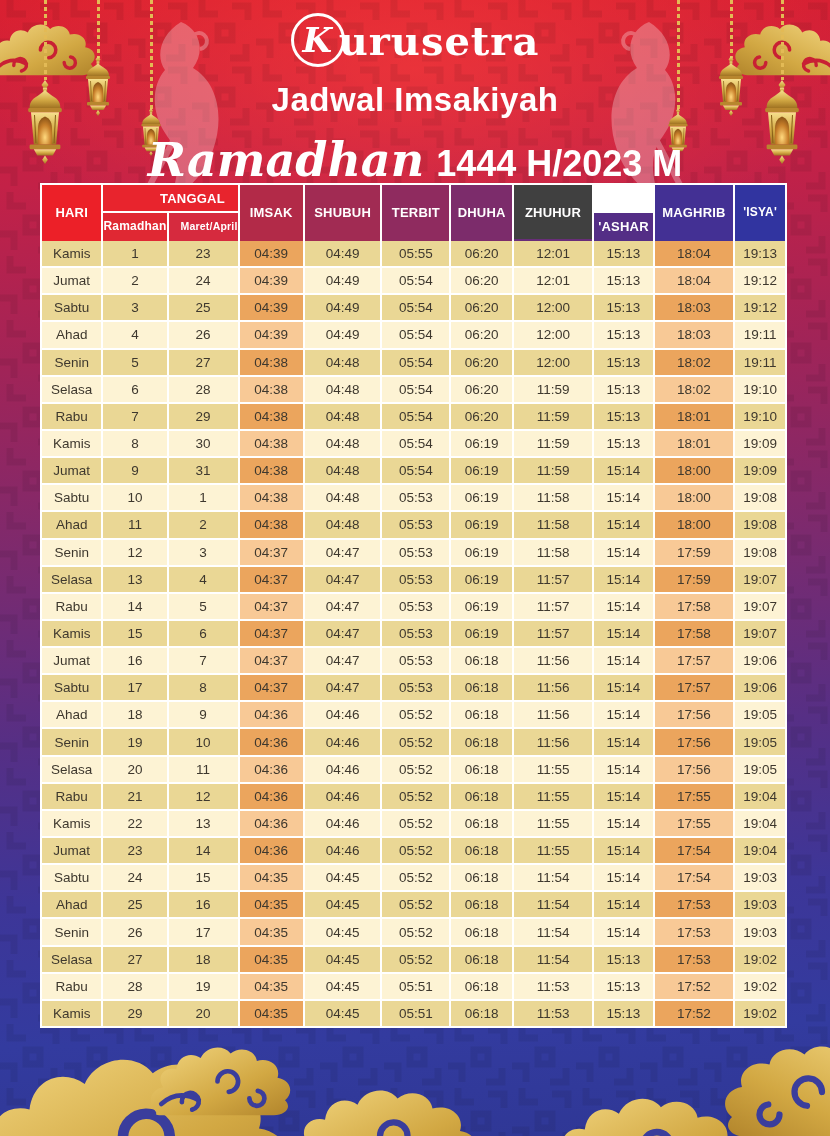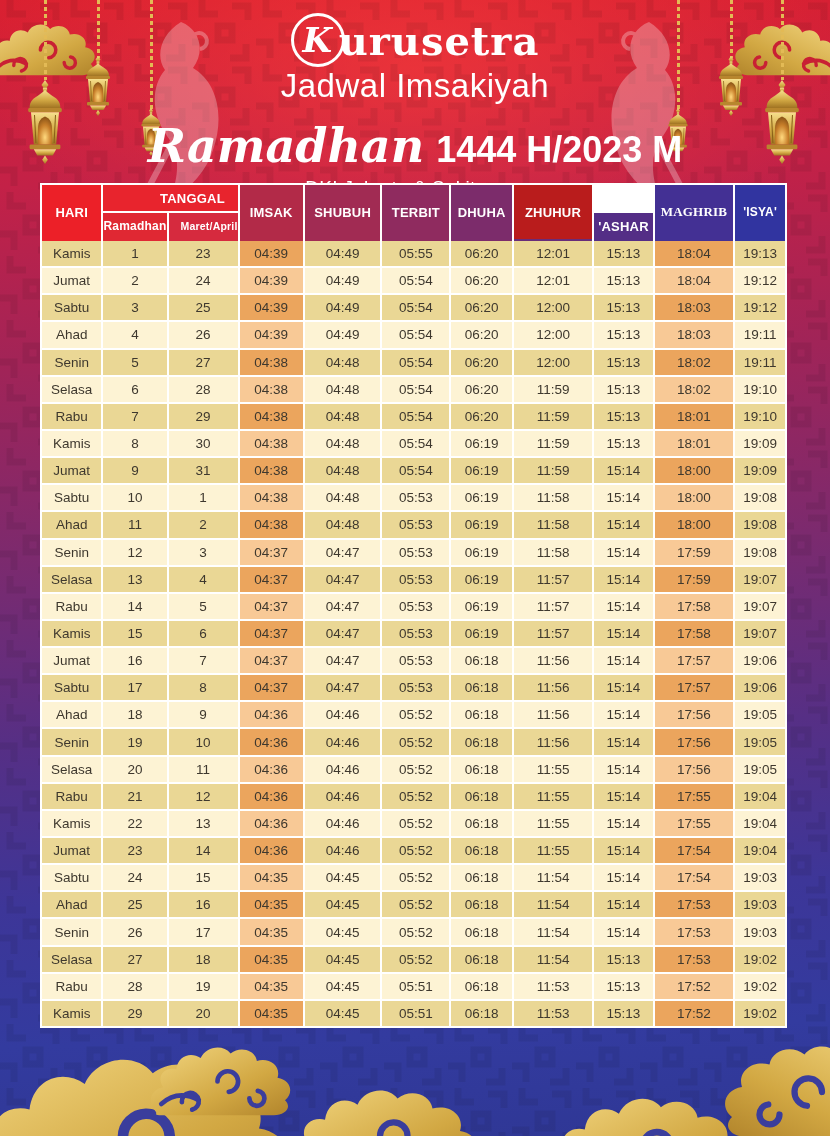--- a/index.html
+++ b/index.html
@@ -15,21 +15,21 @@
   .lantern,.cloud{position:absolute;}
   .cloud-top{color:#c92034;}
   .cloud-bottom{color:#3a3d9c;}
 
   .masthead{position:absolute;left:0;top:0;width:830px;text-align:center;color:#fff;}
   .logo{margin-top:13px;display:flex;align-items:center;justify-content:center;
     font-family:"DejaVu Serif",serif;font-weight:bold;font-size:40px;letter-spacing:1px;}
   .logo-k{display:inline-flex;align-items:center;justify-content:center;width:48px;height:48px;
     border:3px solid #fff;border-radius:50%;font-size:34px;margin-right:-6px;font-style:italic;}
   .logo-rest{font-style:normal;}
-  .main-title{margin-top:0;font-size:33px;font-weight:normal;letter-spacing:.5px;}
+  .main-title{margin-top:14px;font-size:33px;font-weight:bold;letter-spacing:.5px;}
   .sub-title{margin-top:14px;font-size:36px;font-weight:bold;}
   .script{font-family:"DejaVu Serif",serif;font-style:italic;font-size:46px;margin-right:12px;}
   .location{margin-top:4px;font-size:19px;font-weight:normal;letter-spacing:.3px;}
 
   .table-grid{position:absolute;left:40px;top:183px;width:747px;height:845px;
     display:grid;
     grid-template-columns:62fr 66fr 64fr 66fr 79fr 70fr 63fr 82fr 61fr 82fr 52fr;
     grid-template-rows:26px 26px repeat(29,1fr);
     gap:2px;background:#fff;border:2px solid #fff;box-sizing:border-box;}
   .cell{display:flex;align-items:center;justify-content:center;
@@ -178,23 +178,23 @@
 
   <div class="table-grid">
       <div class="cell hcell" style="background: rgb(236, 32, 40); box-shadow: rgb(236, 32, 40) 0px 2px 0px 0px; grid-area: 1 / 1 / 3;">HARI</div>
       <div class="cell hcell" style="background: rgb(232, 36, 45); grid-area: 1 / 2 / auto / 4; padding-left: 44px;">TANGGAL</div>
       <div class="cell hcell h-sub1" style="background: rgb(224, 40, 51); box-shadow: rgb(224, 40, 51) 0px 2px 0px 0px; grid-area: 2 / 2;">Ramadhan</div>
       <div class="cell hcell h-sub2" style="background: rgb(214, 42, 62); box-shadow: rgb(214, 42, 62) 0px 2px 0px 0px; grid-area: 2 / 3;">Maret/April</div>
       <div class="cell hcell" style="background: rgb(178, 42, 72); box-shadow: rgb(178, 42, 72) 0px 2px 0px 0px; grid-area: 1 / 4 / 3;">IMSAK</div>
       <div class="cell hcell" style="background: rgb(161, 43, 83); box-shadow: rgb(161, 43, 83) 0px 2px 0px 0px; grid-area: 1 / 5 / 3;">SHUBUH</div>
       <div class="cell hcell" style="background: rgb(143, 43, 95); box-shadow: rgb(143, 43, 95) 0px 2px 0px 0px; grid-area: 1 / 6 / 3;">TERBIT</div>
       <div class="cell hcell" style="background: rgb(124, 44, 107); box-shadow: rgb(124, 44, 107) 0px 2px 0px 0px; grid-area: 1 / 7 / 3; text-align: right;">DHUHA</div>
-      <div class="cell hcell" style="background: #b91c1c; box-shadow: rgb(104, 45, 121) 0px 2px 0px 0px; grid-area: 1 / 8 / 3; text-align: right;">ZHUHUR</div>
+      <div class="cell hcell" style="background: #404040; box-shadow: rgb(104, 45, 121) 0px 2px 0px 0px; grid-area: 1 / 8 / 3; text-align: right;">ZHUHUR</div>
       <div class="cell hcell" style="background: rgb(84, 46, 134); box-shadow: rgb(84, 46, 134) 0px 2px 0px 0px; grid-area: 1 / 9 / 3; margin-top: 28px;">'ASHAR</div>
-      <div class="cell hcell" style="background: rgb(67, 48, 148); box-shadow: rgb(67, 48, 148) 0px 2px 0px 0px; grid-area: 1 / 10 / 3; font-family: Liberation Serif, serif;">MAGHRIB</div>
+      <div class="cell hcell" style="background: rgb(67, 48, 148); box-shadow: rgb(67, 48, 148) 0px 2px 0px 0px; grid-area: 1 / 10 / 3;">MAGHRIB</div>
       <div class="cell hcell h-narrow" style="background: rgb(49, 52, 160); box-shadow: rgb(49, 52, 160) 0px 2px 0px 0px; grid-area: 1 / 11 / 3;">'ISYA'</div>
       <div class="cell c-tan">Kamis</div>
       <div class="cell c-tan">1</div>
       <div class="cell c-tan">23</div>
       <div class="cell c-or-dark">04:39</div>
       <div class="cell c-tan">04:49</div>
       <div class="cell c-tan">05:55</div>
       <div class="cell c-tan">06:20</div>
       <div class="cell c-tan">12:01</div>
       <div class="cell c-tan">15:13</div>

